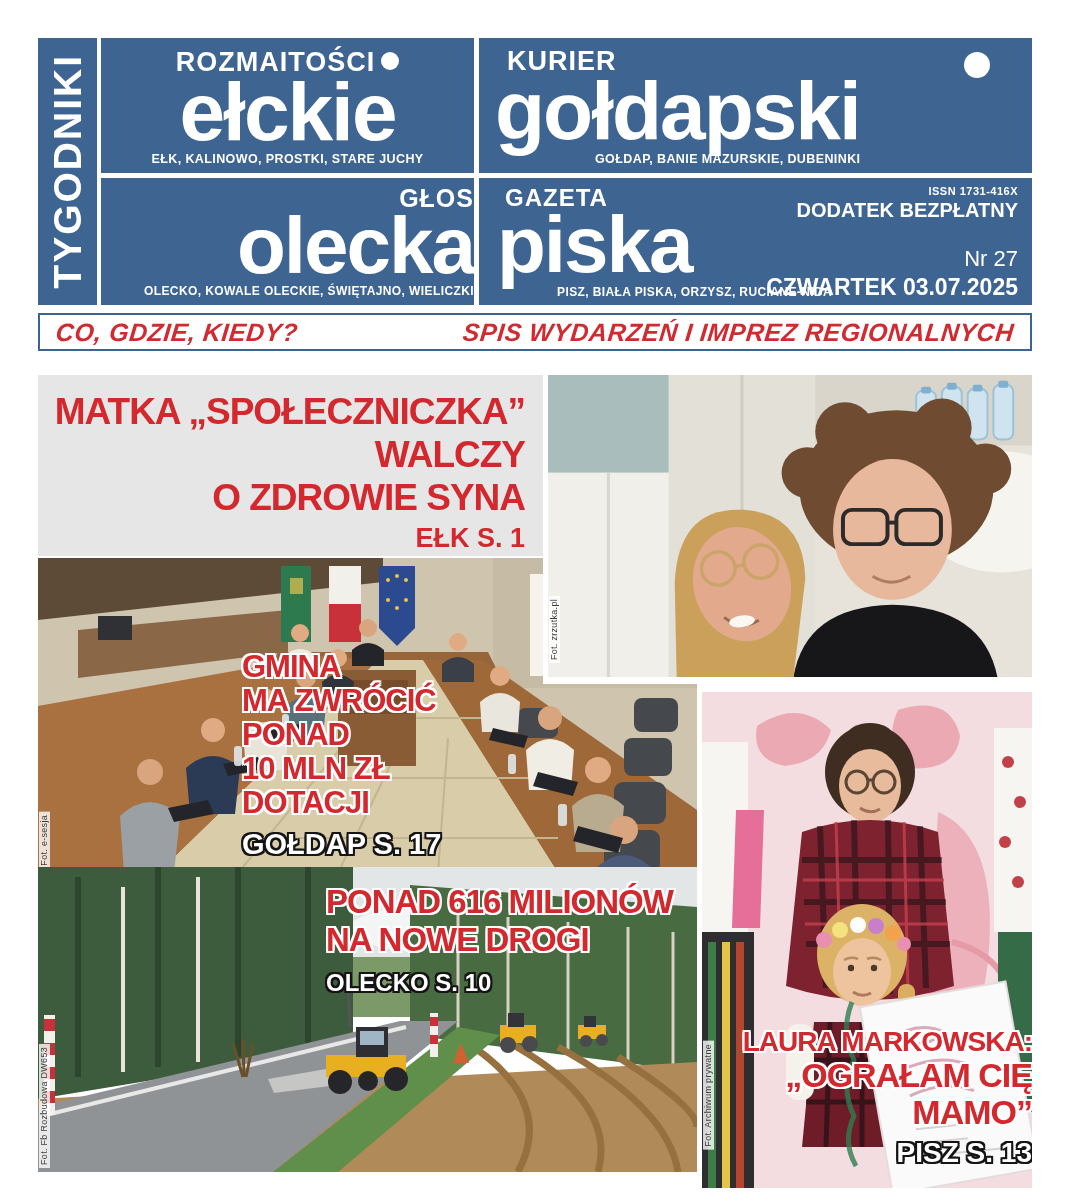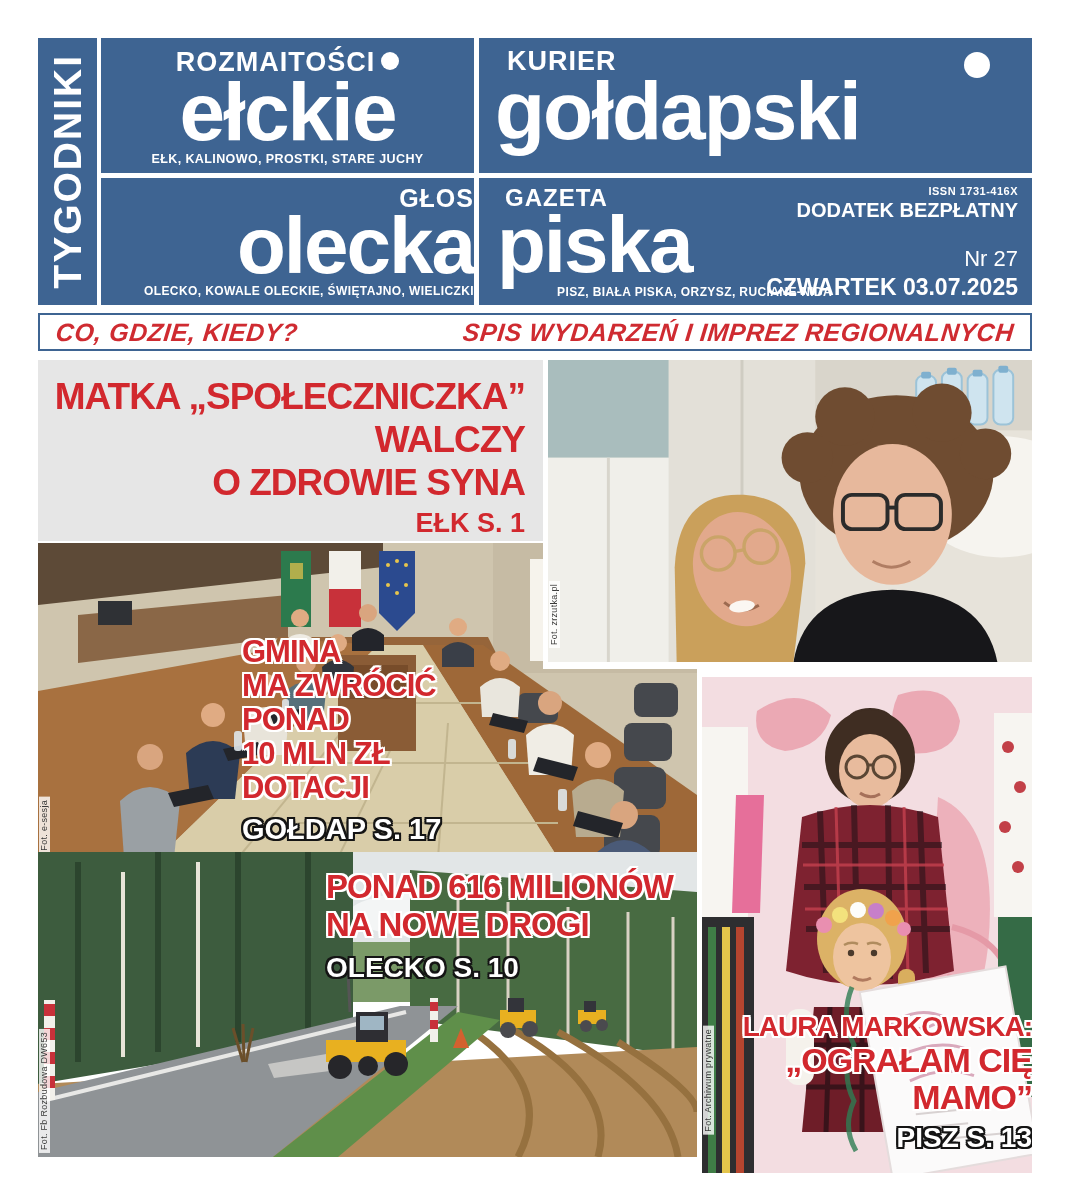--- a/index.html
+++ b/index.html
@@ -50,21 +50,21 @@
   .issue .supp{font-size:20px;font-weight:700;margin-top:2px}
   .issue .nr{font-size:22px;margin-top:24px}
   .issue .date{font-size:23px;font-weight:700;margin-top:2px}
 
   
   .strip{width:994px;height:38px;margin-top:8px;border:2px solid var(--brand-blue);background:#fff;
          display:flex;align-items:center;justify-content:space-between;padding:0 16px}
   .strip span{color:var(--strip-red);font-weight:800;font-style:italic;font-size:25px;letter-spacing:.5px;transform:skewX(-6deg)}
 
   
-  .collage{position:relative;width:817px;height:813px;margin-top:9px}
+  .collage{position:relative;width:817px;height:813px;margin-top:24px}
   figure{position:absolute;overflow:hidden}
   figure svg{display:block;width:100%;height:100%}
 
   .story-elk{position:absolute;left:0;top:0;width:507px;height:181px;background:var(--headline-bg);
              text-align:right;padding:15px 20px 0 0;color:var(--headline-red)}
   .story-elk .hl{font-weight:800;font-size:37px;line-height:43px;letter-spacing:-1px}
   .story-elk .ref{font-weight:800;font-size:27px;margin-top:4px}
 
   .council{left:0;top:183px;width:659px;height:315px}
   .family{left:505px;top:0;width:489px;height:309px;border-left:5px solid #fff;border-bottom:7px solid #fff;z-index:3}
@@ -73,21 +73,21 @@
 
   .ol{position:absolute;letter-spacing:-1px;font-weight:800}
   .ol-red{color:var(--headline-red);
     text-shadow:-2px -2px 0 #fff,0 -2px 0 #fff,2px -2px 0 #fff,-2px 0 0 #fff,2px 0 0 #fff,-2px 2px 0 #fff,0 2px 0 #fff,2px 2px 0 #fff}
   .ol-white{color:#fff;
     text-shadow:-2px -2px 0 #151515,0 -2px 0 #151515,2px -2px 0 #151515,-2px 0 0 #151515,2px 0 0 #151515,-2px 2px 0 #151515,0 2px 0 #151515,2px 2px 0 #151515}
 
   .council-ol{left:204px;top:92px;font-size:31px;line-height:34px}
   .council-ol .ref{font-size:29px;margin-top:7px;letter-spacing:0}
   .road-ol{left:288px;top:16px;font-size:33px;line-height:38px}
-  .road-ol .ref{font-size:28px;margin-top:5px;letter-spacing:0}
+  .road-ol .ref{font-size:24px;margin-top:5px;letter-spacing:0}
   .laura-ol{left:0;top:334px;width:100%;text-align:right}
   .laura-ol .l1{font-size:28px;line-height:31px}
   .laura-ol .l2{font-size:34px;line-height:37px}
   .laura-ol .ref{font-size:28px;margin-top:6px;letter-spacing:0}
 
   .credit{position:absolute;writing-mode:vertical-rl;transform:rotate(180deg);font-size:9px;color:#3a3a3a;
           background:rgba(255,255,255,.8);padding:3px 1px;line-height:1;letter-spacing:.3px}
   .council .credit{left:1px;bottom:4px}
   .family .credit{left:1px;bottom:14px}
   .road .credit{left:1px;bottom:4px}
@@ -107,20 +107,21 @@
       <section class="panel p1">
         <div class="kicker"><span>ROZMAITOŚCI</span><span class="dot"></span></div>
         <div class="bigname">ełckie</div>
         <div class="coverage">EŁK, KALINOWO, PROSTKI, STARE JUCHY</div>
       </section>
 
       <section class="panel p2">
         <div class="kicker">KURIER</div>
         <div class="bigname">gołdapski</div>
         <span class="dot"></span>
+        <div class="coverage">GOŁDAP, BANIE MAZURSKIE, DUBENINKI</div>
       </section>
 
       <section class="panel p3">
         <div class="kicker">GŁOS</div>
         <div class="bigname">olecka</div>
         <div class="coverage">OLECKO, KOWALE OLECKIE, ŚWIĘTAJNO, WIELICZKI</div>
       </section>
 
       <section class="panel p4">
         <div class="kicker">GAZETA</div>

